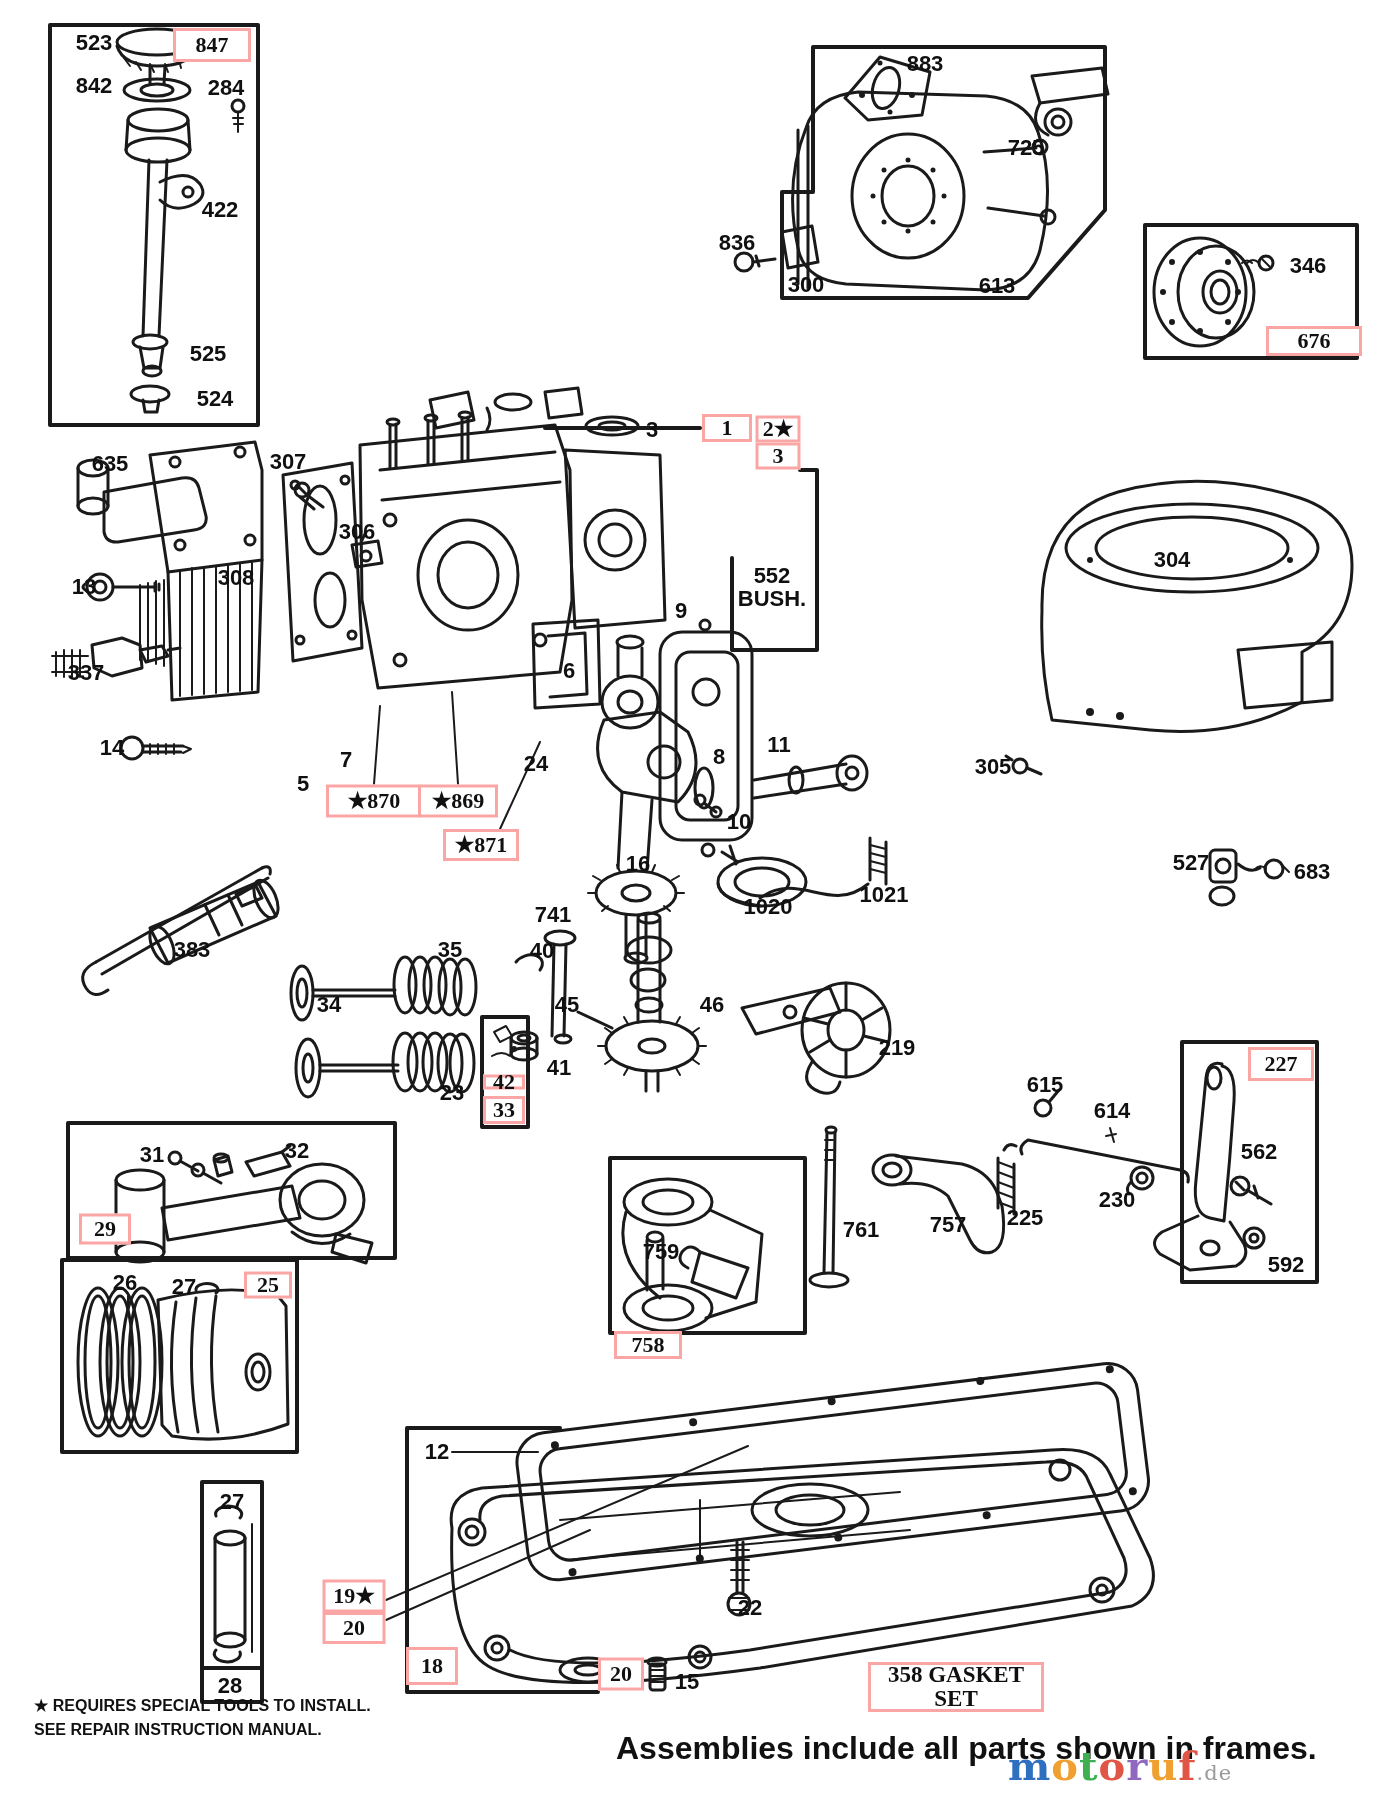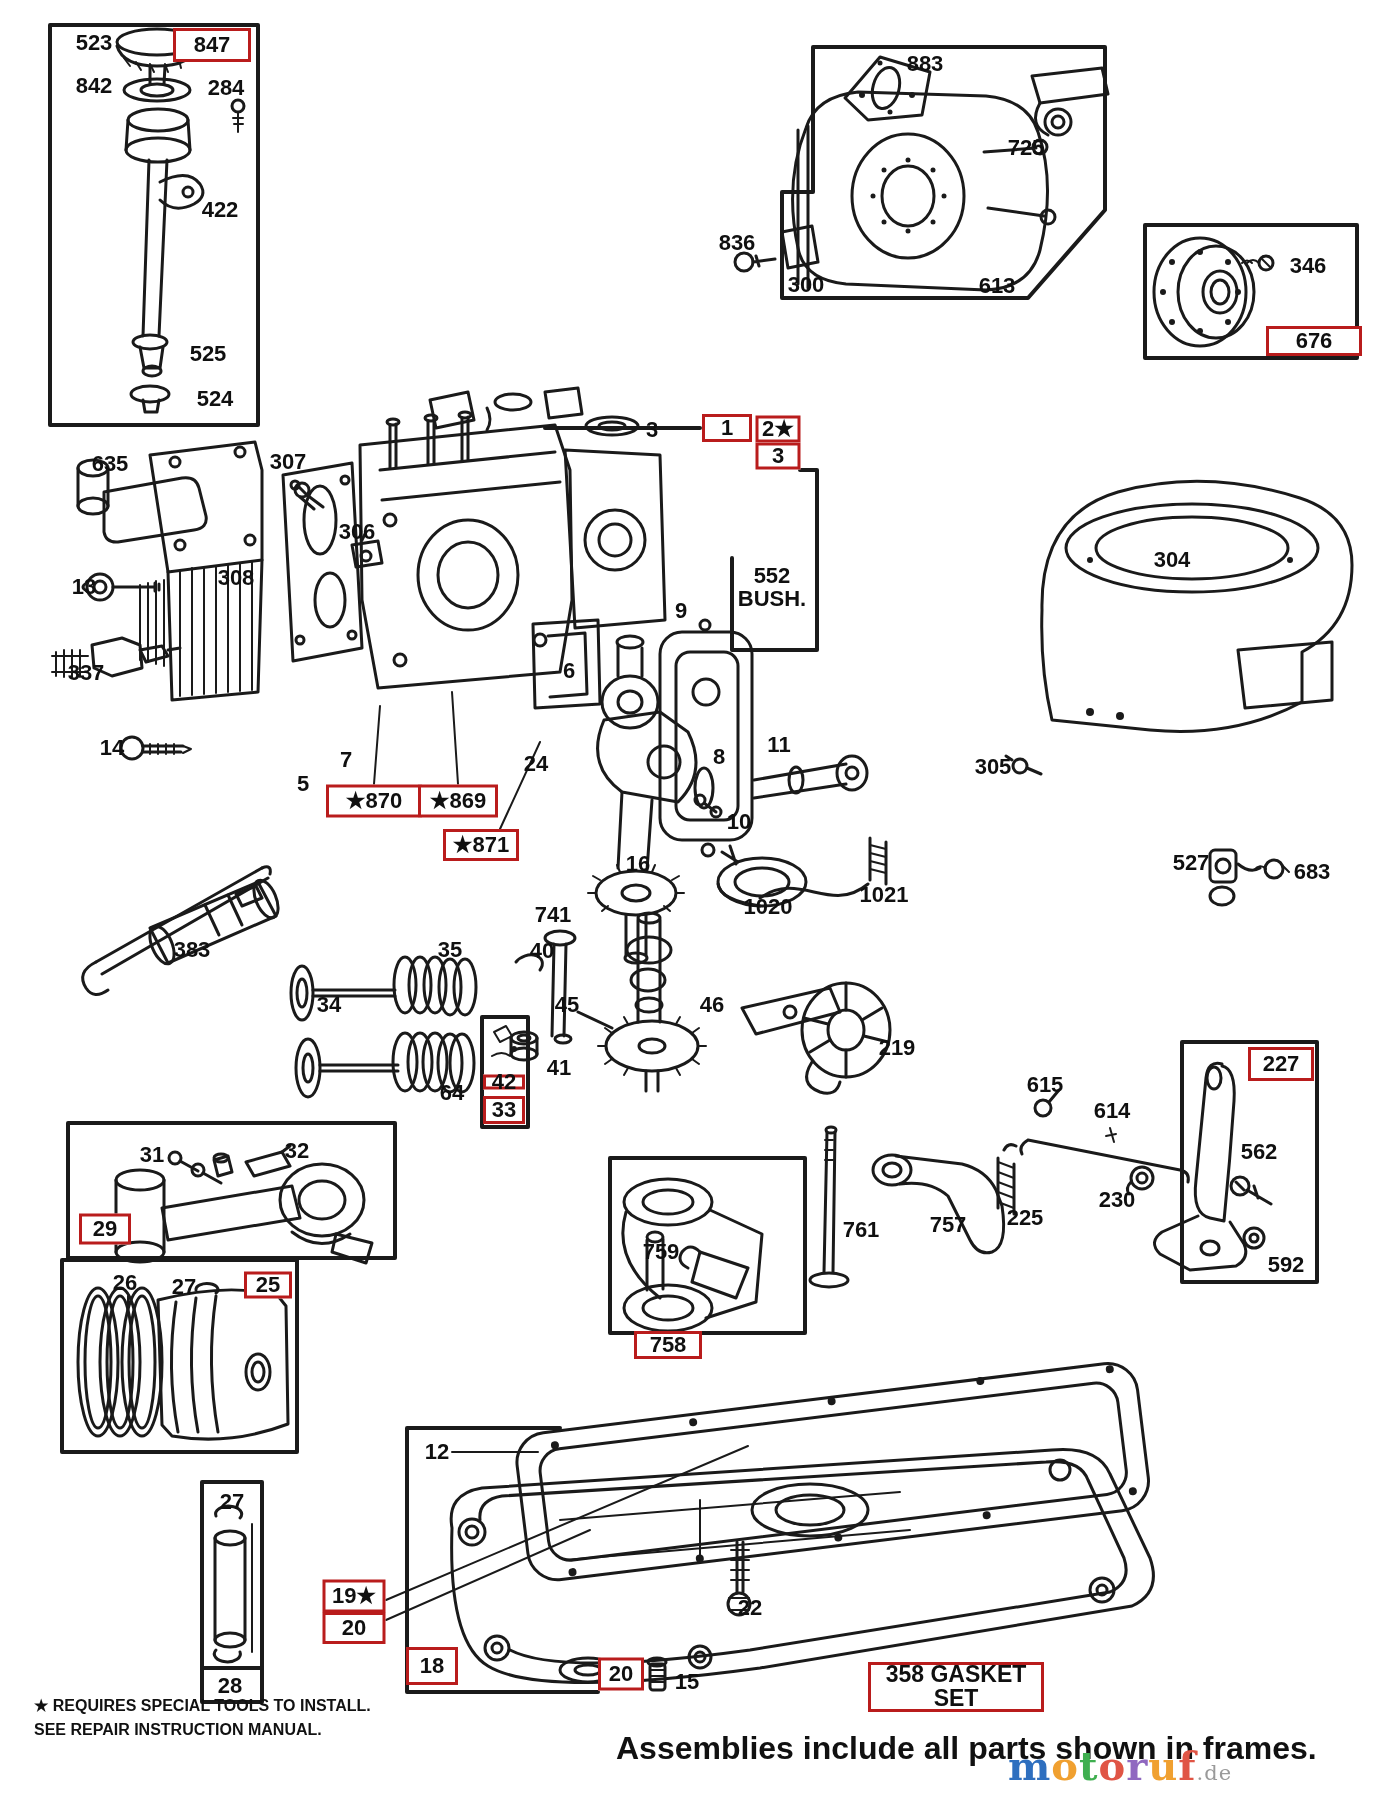--- a/index.html
+++ b/index.html
@@ -11,21 +11,21 @@
   svg.art *{stroke:#1a1a1a;fill:none;stroke-width:3;stroke-linecap:round;stroke-linejoin:round;}
   svg.art .frame{stroke-width:4;}
   svg.art .dot{fill:#1a1a1a;stroke:none;}
   svg.art .thin{stroke-width:2;}
   .lbl{
     position:absolute;transform:translate(-50%,-50%);
     font-weight:bold;font-size:22px;line-height:1.04;
     white-space:pre-line;text-align:center;color:#101010;
     display:flex;align-items:center;justify-content:center;box-sizing:border-box;
   }
-  .lbl.boxed{border:3px solid #b91c1c;background:#fff;padding:0 4px;}
+  .lbl.boxed{border:3px solid #fca5a5;background:#fff;padding:0 4px;font-family:Liberation Serif, serif;}
   .footer-notes{position:absolute;left:34px;top:1694px;font-weight:bold;font-size:16px;line-height:1.5;}
   .assemblies-note{position:absolute;left:616px;top:1730px;font-weight:bold;font-size:32px;}
   .watermark{position:absolute;left:1008px;top:1742px;font-family:"DejaVu Serif",serif;font-size:40px;font-weight:bold;letter-spacing:1px;}
   .watermark .wm-suffix{font-size:21px;color:#9a9a9a;font-weight:normal;}
 </style>
 </head>
 <body>
 
 <div class="canvas">
 
@@ -473,34 +473,34 @@
       <div class="lbl" style="left: 1172px; top: 560px;">304</div>
       <div class="lbl" style="left: 993px; top: 767px;">305</div>
       <div class="lbl" style="left: 1191px; top: 863px;">527</div>
       <div class="lbl" style="left: 1312px; top: 872px;">683</div>
       <div class="lbl" style="left: 192px; top: 950px;">383</div>
       <div class="lbl" style="left: 329px; top: 1005px;">34</div>
       <div class="lbl" style="left: 450px; top: 950px;">35</div>
       <div class="lbl" style="left: 542px; top: 951px;">40</div>
       <div class="lbl" style="left: 567px; top: 1005px;">45</div>
       <div class="lbl" style="left: 559px; top: 1068px;">41</div>
-      <div class="lbl" style="left: 452px; top: 1093px;">64</div>
+      <div class="lbl" style="left: 452px; top: 1093px;">23</div>
       <div class="lbl boxed" style="left: 504px; top: 1082px; width: 42px; height: 15px;">42</div>
       <div class="lbl boxed" style="left: 504px; top: 1110px; width: 42px; height: 28px;">33</div>
       <div class="lbl" style="left: 553px; top: 915px;">741</div>
       <div class="lbl" style="left: 712px; top: 1005px;">46</div>
       <div class="lbl" style="left: 897px; top: 1048px;">219</div>
       <div class="lbl" style="left: 1045px; top: 1085px;">615</div>
       <div class="lbl" style="left: 1112px; top: 1111px;">614</div>
       <div class="lbl" style="left: 1117px; top: 1200px;">230</div>
       <div class="lbl" style="left: 1025px; top: 1218px;">225</div>
       <div class="lbl" style="left: 948px; top: 1225px;">757</div>
       <div class="lbl" style="left: 861px; top: 1230px;">761</div>
       <div class="lbl" style="left: 661px; top: 1252px;">759</div>
-      <div class="lbl boxed" style="left: 648px; top: 1345px; width: 68px; height: 28px; margin-left: 20px;">758</div>
+      <div class="lbl boxed" style="left: 648px; top: 1345px; width: 68px; height: 28px;">758</div>
       <div class="lbl boxed" style="left: 1281px; top: 1064px; width: 66px; height: 34px;">227</div>
       <div class="lbl" style="left: 1259px; top: 1152px;">562</div>
       <div class="lbl" style="left: 1286px; top: 1265px;">592</div>
       <div class="lbl" style="left: 152px; top: 1155px;">31</div>
       <div class="lbl" style="left: 297px; top: 1151px;">32</div>
       <div class="lbl boxed" style="left: 105px; top: 1229px; width: 52px; height: 31px;">29</div>
       <div class="lbl" style="left: 125px; top: 1283px;">26</div>
       <div class="lbl" style="left: 184px; top: 1287px;">27</div>
       <div class="lbl boxed" style="left: 268px; top: 1285px; width: 48px; height: 27px;">25</div>
       <div class="lbl" style="left: 232px; top: 1502px;">27</div>

